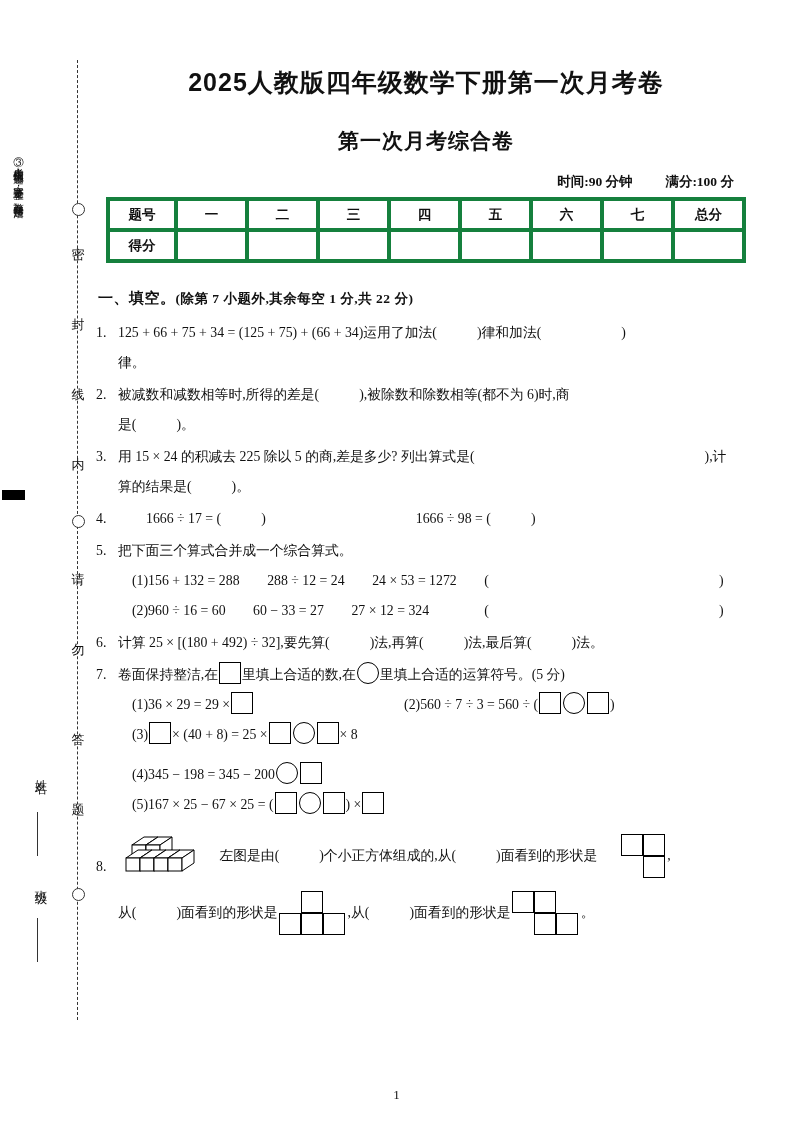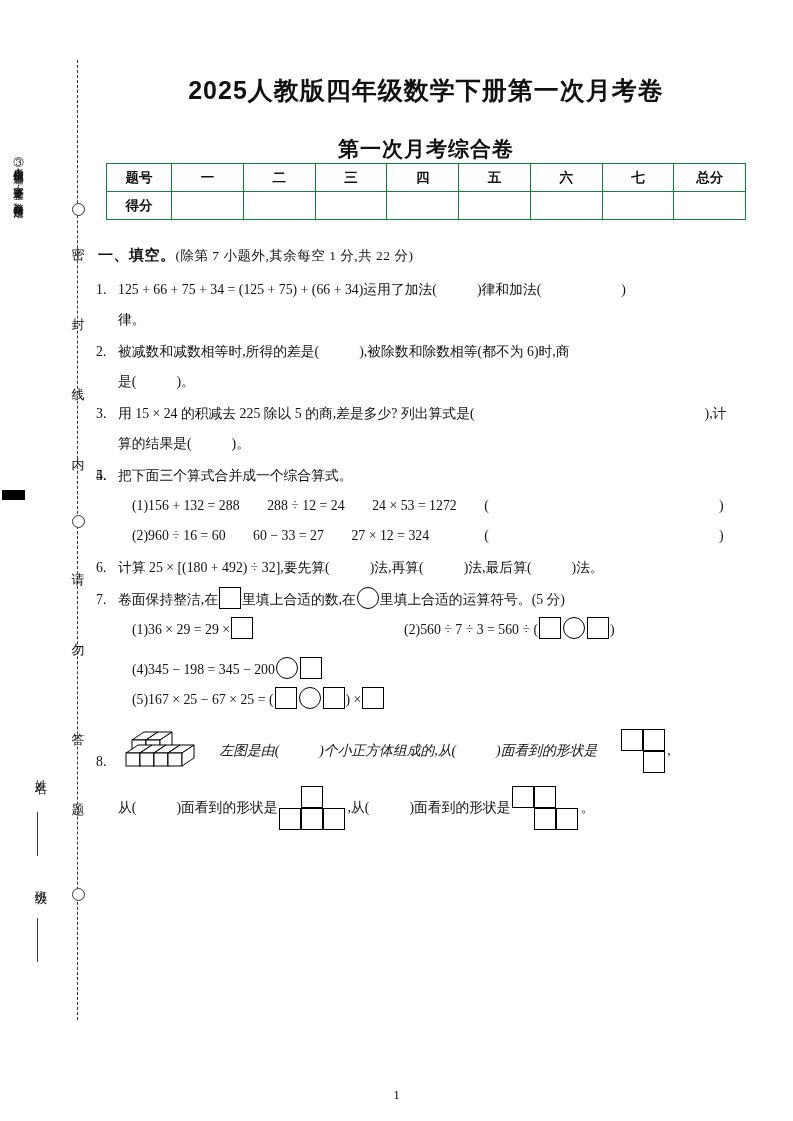--- a/index.html
+++ b/index.html
@@ -111,21 +111,21 @@
     width: 0;
     border-left: 1px solid #333;
   }
   .vert-underline.u1 { top: 812px; height: 44px; }
   .vert-underline.u2 { top: 918px; height: 44px; }
 
   
   .content {
     position: absolute;
     left: 96px;
-    top: 64px;
+    top: 56px;
     width: 660px;
   }
 
   .doc-title {
     text-align: center;
     font-size: 25px;
     font-weight: bold;
     letter-spacing: 1px;
     margin: 10px 0 0 0;
     font-family: "Liberation Sans", sans-serif;
@@ -147,38 +147,38 @@
   .meta-line .gap { display: inline-block; width: 26px; }
 
   
   table.score {
     border-collapse: collapse;
     width: 640px;
     margin: 0 auto;
     table-layout: fixed;
   }
   table.score td {
-    border: 1px solid #15803d;
+    border: 4px solid #15803d;
     height: 25px;
     text-align: center;
     font-size: 13.5px;
     font-weight: bold;
   }
   table.score td.head { width: 62px; }
 
   
   .section-head {
     font-size: 15px;
     font-weight: bold;
     margin: 26px 0 10px 2px;
     letter-spacing: 0.5px;
   }
   .section-head .small {
     font-size: 13.5px;
-    font-weight: normal;
+    font-weight: bold;
   }
 
   .q {
     font-size: 13.8px;
     line-height: 30px;
     margin: 0 0 2px 0;
     padding-left: 22px;
     position: relative;
   }
   .q .num {
@@ -222,21 +222,21 @@
     margin-top: 8px;
   }
   .q8 .num { position: absolute; left: 0; top: 24px; }
   .q8 .cubes {
     display: inline-block;
     width: 92px;
     height: 52px;
     vertical-align: middle;
     margin-right: 6px;
   }
-  .row8 { display: block; height: 56px; line-height: 56px; font-style: italic; }
+  .row8 { display: block; height: 56px; line-height: 56px; }
   .row8b { display: block; height: 58px; line-height: 58px; }
 
   .grid {
     display: inline-grid;
     vertical-align: middle;
     margin: 0 2px;
   }
   .cell {
     width: 22px;
     height: 22px;
@@ -299,20 +299,25 @@
   <div class="vert-label name">姓名</div>
   <div class="vert-underline u1"></div>
   <div class="vert-label cls">班级</div>
   <div class="vert-underline u2"></div>
 
   <div class="content">
 
     <div class="doc-title">2025人教版四年级数学下册第一次月考卷</div>
     <div class="doc-subtitle">第一次月考综合卷</div>
 
+    <div class="meta-line">
+      <span>时间:90 分钟</span>
+      <span class="gap"></span>
+      <span>满分:100 分</span>
+    </div>
 
     <table class="score">
       <tbody>
           <tr>
         <td class="head">题号</td>
         <td>一</td>
         <td>二</td>
         <td>三</td>
         <td>四</td>
         <td>五</td>
@@ -351,20 +356,23 @@
     </div>
 
     <div class="q">
       <span class="num">3.</span>
       <span>用 15 × 24 的积减去 225 除以 5 的商,差是多少? 列出算式是(</span><span class="sp-xxl"></span><span>),计</span>
       <span class="indent"><span>算的结果是(</span><span class="sp-m"></span><span>)。</span></span>
     </div>
 
     <div class="q">
       <span class="num">4.</span>
+      <span class="indent" style="padding-left:28px;">
+        <span>1666 ÷ 17 = (</span><span class="sp-m"></span><span>)</span><span class="sp-xl"></span><span>1666 ÷ 98 = (</span><span class="sp-m"></span><span>)</span>
+      </span>
     </div>
 
     <div class="q">
       <span class="num">5.</span>
       <span>把下面三个算式合并成一个综合算式。</span>
       <span class="indent" style="padding-left:14px;">
         <span>(1)156 + 132 = 288　　288 ÷ 12 = 24　　24 × 53 = 1272　　(</span><span class="sp-xxl"></span><span>)</span>
       </span>
       <span class="indent" style="padding-left:14px;">
         <span>(2)960 ÷ 16 = 60　　60 − 33 = 27　　27 × 12 = 324　　　　(</span><span class="sp-xxl"></span><span>)</span>
@@ -377,20 +385,23 @@
     </div>
 
     <div class="q">
       <span class="num">7.</span>
       <span>卷面保持整洁,在</span><span class="box"></span><span>里填上合适的数,在</span><span class="circ"></span><span>里填上合适的运算符号。(5 分)</span>
 
       <span class="indent" style="padding-left:14px;">
         <span>(1)36 × 29 = 29 ×</span><span class="box"></span><span class="sp-xl"></span><span>(2)560 ÷ 7 ÷ 3 = 560 ÷ (</span><span class="box"></span><span class="circ"></span><span class="box"></span><span>)</span>
       </span>
 
+      <span class="indent" style="padding-left:14px;">
+        <span>(3)</span><span class="box"></span><span>× (40 + 8) = 25 ×</span><span class="box"></span><span class="circ"></span><span class="box"></span><span>× 8</span>
+      </span>
 
       <span class="indent" style="padding-left:14px;margin-top:10px;">
         <span>(4)345 − 198 = 345 − 200</span><span class="circ"></span><span class="box"></span>
       </span>
 
       <span class="indent" style="padding-left:14px;">
         <span>(5)167 × 25 − 67 × 25 = (</span><span class="box"></span><span class="circ"></span><span class="box"></span><span>) ×</span><span class="box"></span>
       </span>
     </div>
 

